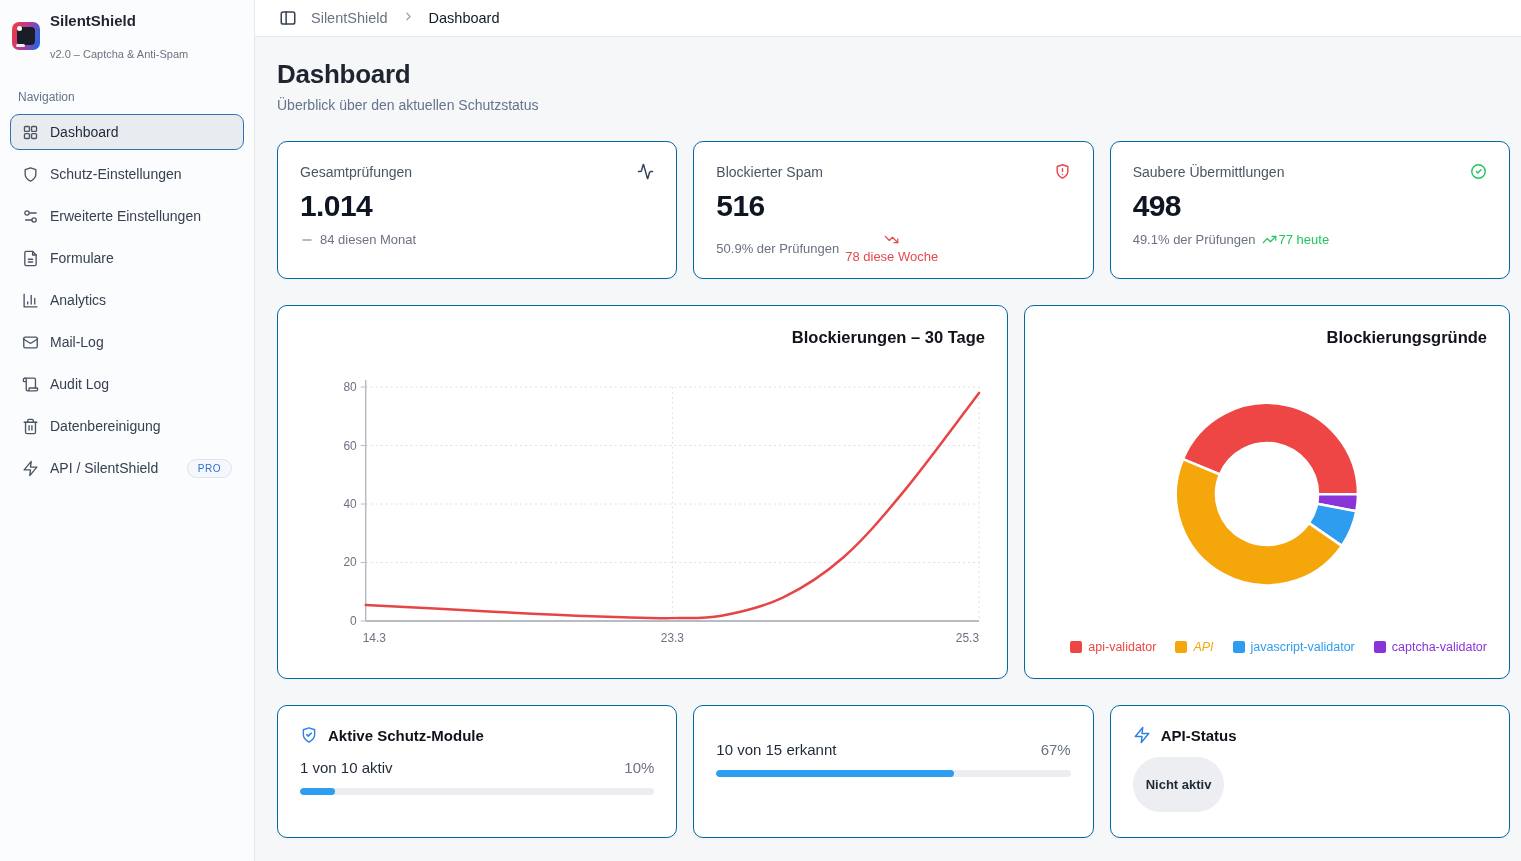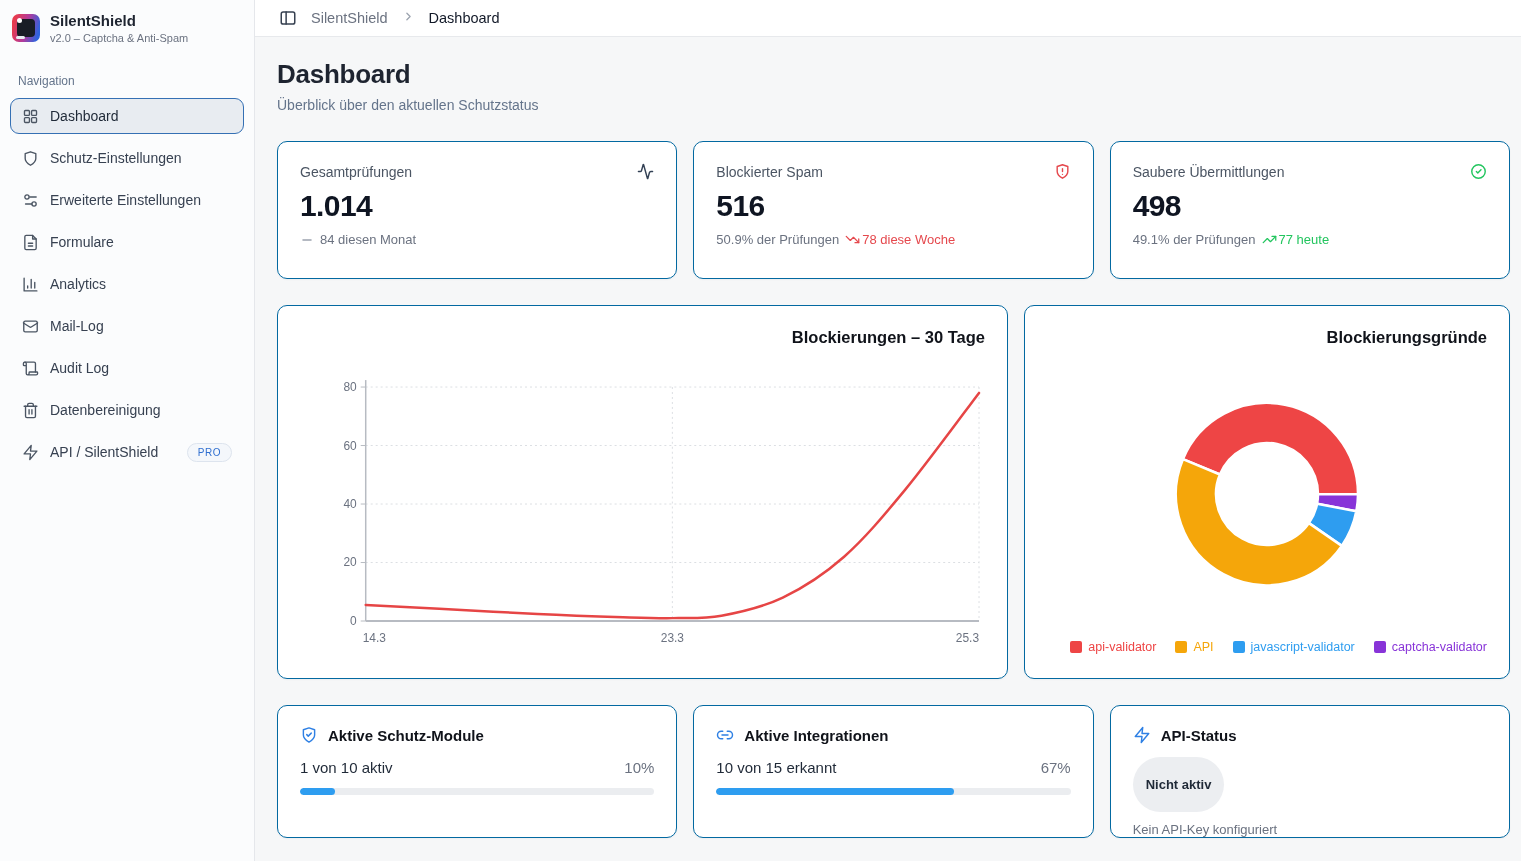--- a/index.html
+++ b/index.html
@@ -11,21 +11,21 @@
   
   .sidebar { width:255px; min-width:255px; background:#fbfcfd; border-right:1px solid #e5e7eb;
     padding:12px 10px; }
   .brand { display:flex; align-items:center; gap:10px; padding:0 2px; }
   .logo { width:28px; height:28px; border-radius:7px; position:relative; flex:none;
     background:linear-gradient(105deg,#e73b4e 12%,#b23a9c 50%,#2f63dd 88%); }
   .logo-core { position:absolute; inset:5px; background:#191d26; border-radius:4px; }
   .logo-dot { position:absolute; left:5px; top:4px; width:5px; height:5px; border-radius:50%; background:#ffffff; }
   .logo-bar { position:absolute; left:4px; bottom:3px; width:9px; height:3px; border-radius:1.5px; background:#e9edf3; }
   .brand-name { font-size:15px; font-weight:700; color:#1e2430; line-height:1.2; }
-  .brand-sub { font-size:11px; color:#6b7280; margin-top:2px; }
+  .brand-sub { font-size:11px; color:#6b7280; margin-top:18px; }
   .nav-section { font-size:12px; color:#64748b; margin:30px 8px 10px; }
   .nav-item { display:flex; align-items:center; gap:11px; height:36px; padding:0 11px;
     margin-bottom:6px; border:1.5px solid transparent; border-radius:9px;
     font-size:14px; color:#374151; cursor:pointer; }
   .nav-item svg { flex:none; stroke:#4b5563; }
   .nav-item.active { background:#e8ecf1; border-color:#3570b4; color:#1f2937; font-weight:500; }
   .nav-item .spacer { flex:1; }
   .pro-badge { font-size:10px; font-weight:400; letter-spacing:.05em; color:#2f6fd0;
     background:#f4f7fb; border:1px solid #dde4ee; border-radius:999px; padding:3px 10px; }
 
@@ -48,21 +48,21 @@
   .card { background:#ffffff; border:1px solid #0369a1; border-radius:10px;
     box-shadow:0 1px 2px rgba(16,24,40,.04); }
 
   
   .stat-card { padding:21px 22px; height:138px; }
   .stat-head { display:flex; align-items:center; justify-content:space-between; }
   .stat-label { font-size:14px; color:#4b5563; }
   .stat-value { font-size:30px; font-weight:800; color:#0f1522; letter-spacing:-.02em; margin-top:9px; }
   .stat-sub { display:flex; align-items:center; gap:6px; font-size:13px; color:#6b7280; margin-top:9px; }
   .trend { display:inline-flex; align-items:center; gap:2px; font-size:13px; }
-  .trend-down { color:#e5484d; } .trend-down svg { stroke:#e5484d; }
+  .trend-down { color:#e5484d;flex-direction:column; } .trend-down svg { stroke:#e5484d; }
   .trend-up { color:#22c55e; } .trend-up svg { stroke:#22c55e; }
 
   
   .chart-card { height:374px; padding:22px; display:flex; flex-direction:column;align-items:flex-end; }
   .chart-title { font-size:16.5px; font-weight:700; color:#10131a; }
   .line-wrap { margin-top:16px; flex:1; }
   .line-wrap svg { width:100%; height:100%; display:block; }
   .tick { font-size:12px; fill:#6b7280; font-family:"Liberation Sans","DejaVu Sans",sans-serif; }
   .donut-wrap { flex:1; display:flex; align-items:center; justify-content:center; }
   .donut-legend { display:flex; justify-content:center; align-items:center; gap:19px; padding-bottom:2px; }
@@ -308,21 +308,21 @@
                 <path d="M294.8 175.9 A91 91 0 0 1 135.9 89.2 L172.9 104.5 A51 51 0 0 0 261.9 153.1 Z" fill="#f5a60a" stroke="#ffffff" stroke-width="2.5" stroke-linejoin="round"></path>
               </svg>
           </div>
           <div class="donut-legend" id="donut-legend">
               <span class="legend-item">
                 <span class="legend-swatch" style="background: rgb(238, 69, 69);"></span>
                 <span style="color: rgb(238, 69, 69);">api-validator</span>
               </span>
               <span class="legend-item">
                 <span class="legend-swatch" style="background: rgb(245, 166, 10);"></span>
-                <span style="color: rgb(245, 166, 10);">API</span>
+                <span style="color: rgb(245, 166, 10); font-style: italic;">API</span>
               </span>
               <span class="legend-item">
                 <span class="legend-swatch" style="background: rgb(46, 157, 240);"></span>
                 <span style="color: rgb(46, 157, 240);">javascript-validator</span>
               </span>
               <span class="legend-item">
                 <span class="legend-swatch" style="background: rgb(136, 52, 216);"></span>
                 <span style="color: rgb(136, 52, 216);">captcha-validator</span>
               </span>
             </div>
@@ -342,46 +342,37 @@
           <div class="mini-row">
             <span class="mini-status">1 von 10 aktiv</span>
             <span class="mini-pct">10%</span>
           </div>
           <div class="progress-track">
             <div class="progress-fill" style="width: 10%;"></div>
           </div>
         </div>
 
         <div class="card mini-card">
-          <div class="mini-head">
-            <svg width="18" height="18" viewBox="0 0 24 24" fill="none" stroke-width="1.9" stroke-linecap="round" stroke-linejoin="round">
-                <path d="M9 17H7A5 5 0 0 1 7 7h2"></path>
-                <path d="M15 7h2a5 5 0 1 1 0 10h-2"></path>
-                <path d="M8 12h8"></path>
-              </svg>
-            <span class="mini-title">Aktive Integrationen</span>
-          </div>
           <div class="mini-row">
             <span class="mini-status">10 von 15 erkannt</span>
             <span class="mini-pct">67%</span>
           </div>
           <div class="progress-track">
             <div class="progress-fill" style="width: 67%;"></div>
           </div>
         </div>
 
         <div class="card mini-card">
           <div class="mini-head">
             <svg width="18" height="18" viewBox="0 0 24 24" fill="none" stroke-width="1.9" stroke-linecap="round" stroke-linejoin="round">
                 <path d="M13 2 3 14h9l-1 8 10-12h-9l1-8z"></path>
               </svg>
             <span class="mini-title">API-Status</span>
           </div>
           <div>
             <span class="status-pill">Nicht aktiv</span>
           </div>
-          <div class="mini-note">Kein API-Key konfiguriert</div>
         </div>
       </div>
 
     </div>
   </div>
 </div>
 
 </body></html>

